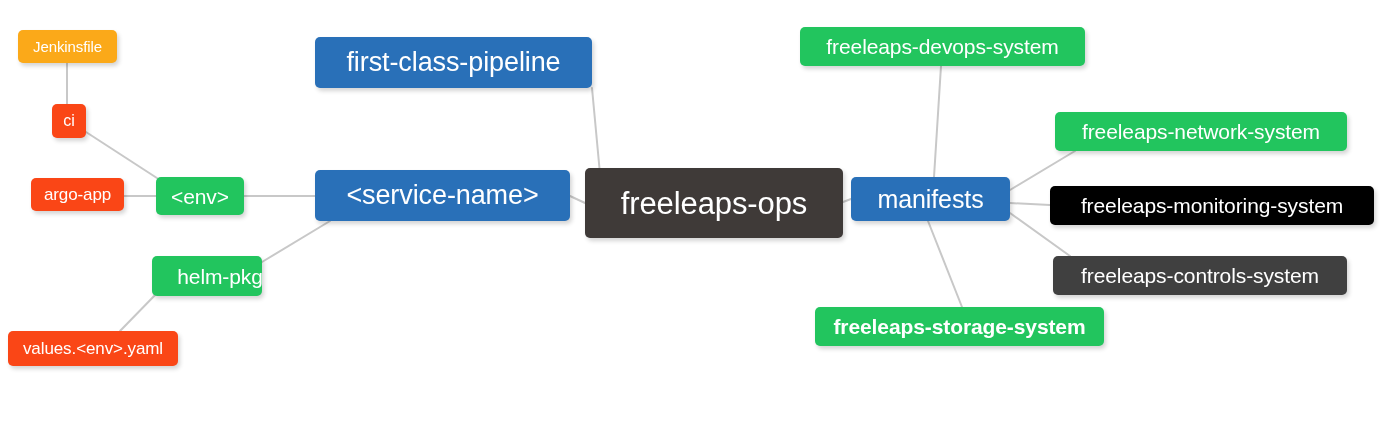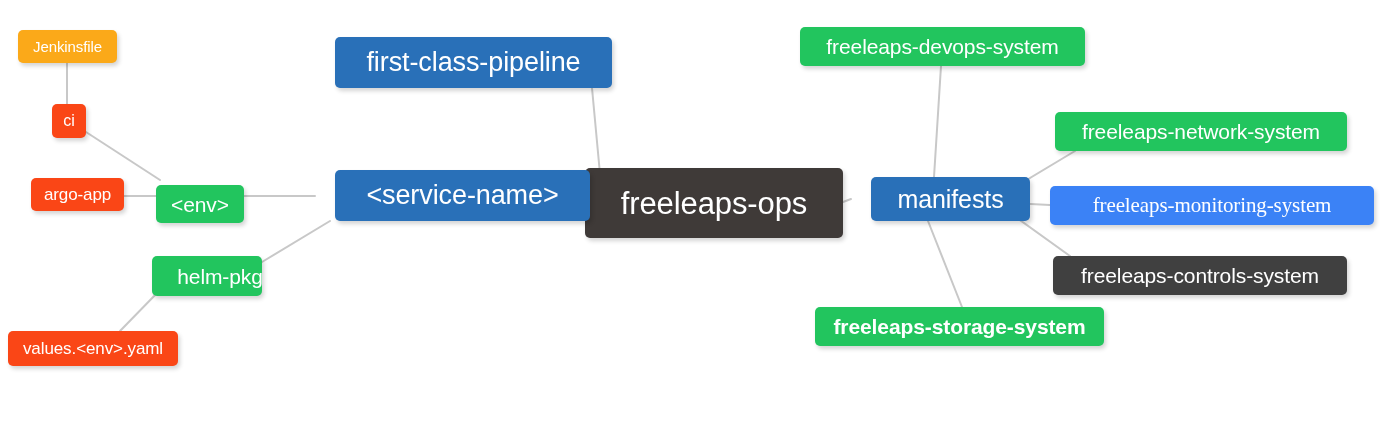--- a/index.html
+++ b/index.html
@@ -33,21 +33,21 @@
     justify-content: center;
     color: #ffffff;
     border-radius: 5px;
     white-space: nowrap;
     line-height: 1;
     letter-spacing: -0.1px;
     box-shadow: 2px 3px 4px rgba(0,0,0,0.17);
     user-select: none;
   }
   .node.root      { background: #3f3a38; }
-  .node.branch    { background: #2970b8; margin-left: 20px; }
+  .node.branch    { background: #2970b8; }
   .node.leafgreen { background: #22c55e; }
   .node.leafred   { background: #fa4616; }
   .node.leaforange{ background: #fba919; }
 </style>
 </head>
 <body>
 
 <div id="canvas">
   <svg id="edge-layer" viewBox="0 0 1390 421" width="1390" height="421">
       <line x1="585" y1="203" x2="570" y2="196" stroke="#c8c8c8" stroke-width="2" stroke-linecap="round"></line>
@@ -63,25 +63,25 @@
       <line x1="1010" y1="190" x2="1075" y2="151" stroke="#c8c8c8" stroke-width="2" stroke-linecap="round"></line>
       <line x1="1010" y1="203" x2="1050" y2="205" stroke="#c8c8c8" stroke-width="2" stroke-linecap="round"></line>
       <line x1="1010" y1="213" x2="1070" y2="256" stroke="#c8c8c8" stroke-width="2" stroke-linecap="round"></line>
       <line x1="928" y1="221" x2="962" y2="307" stroke="#c8c8c8" stroke-width="2" stroke-linecap="round"></line>
     </svg>
   <div id="node-layer">
       <div class="node root" style="left: 585px; top: 168px; width: 258px; height: 70px; font-size: 31px; background: rgb(63, 58, 56);">freeleaps-ops</div>
       <div class="node branch" style="left: 315px; top: 37px; width: 277px; height: 51px; font-size: 27px; background: rgb(41, 112, 184);">first-class-pipeline</div>
       <div class="node branch" style="left: 315px; top: 170px; width: 255px; height: 51px; font-size: 27px; background: rgb(41, 112, 184);">&lt;service-name&gt;</div>
       <div class="node branch" style="left: 851px; top: 177px; width: 159px; height: 44px; font-size: 25px; background: rgb(41, 112, 184);">manifests</div>
-      <div class="node leafgreen" style="left: 156px; top: 177px; width: 88px; height: 38px; font-size: 21px; background: rgb(34, 197, 94); margin-top: 8px;">&lt;env&gt;</div>
+      <div class="node leafgreen" style="left: 156px; top: 177px; width: 88px; height: 38px; font-size: 21px; background: rgb(34, 197, 94);">&lt;env&gt;</div>
       <div class="node leafgreen" style="left: 152px; top: 256px; width: 110px; height: 40px; font-size: 21px; background: rgb(34, 197, 94); padding-left: 26px;">helm-pkg</div>
       <div class="node leafred" style="left: 8px; top: 331px; width: 170px; height: 35px; font-size: 17px; background: rgb(250, 70, 22);">values.&lt;env&gt;.yaml</div>
       <div class="node leafred" style="left: 52px; top: 104px; width: 34px; height: 34px; font-size: 16px; background: rgb(250, 70, 22);">ci</div>
       <div class="node leaforange" style="left: 18px; top: 30px; width: 99px; height: 33px; font-size: 15px; background: rgb(251, 169, 25);">Jenkinsfile</div>
       <div class="node leafred" style="left: 31px; top: 178px; width: 93px; height: 33px; font-size: 17px; background: rgb(250, 70, 22);">argo-app</div>
       <div class="node leafgreen" style="left: 800px; top: 27px; width: 285px; height: 39px; font-size: 21px; background: rgb(34, 197, 94);">freeleaps-devops-system</div>
       <div class="node leafgreen" style="left: 1055px; top: 112px; width: 292px; height: 39px; font-size: 21px; background: rgb(34, 197, 94);">freeleaps-network-system</div>
-      <div class="node leafgreen" style="left: 1050px; top: 186px; width: 324px; height: 39px; font-size: 21px; background: #3b82f6; font-family: Liberation Serif, serif;">freeleaps-monitoring-system</div>
+      <div class="node leafgreen" style="left: 1050px; top: 186px; width: 324px; height: 39px; font-size: 21px; background: #000000;">freeleaps-monitoring-system</div>
       <div class="node leafgreen" style="left: 1053px; top: 256px; width: 294px; height: 39px; font-size: 21px; background: #404040;">freeleaps-controls-system</div>
       <div class="node leafgreen" style="left: 815px; top: 307px; width: 289px; height: 39px; font-size: 21px; background: rgb(34, 197, 94); font-weight: bold;">freeleaps-storage-system</div>
     </div>
 </div>
 
 </body></html>

